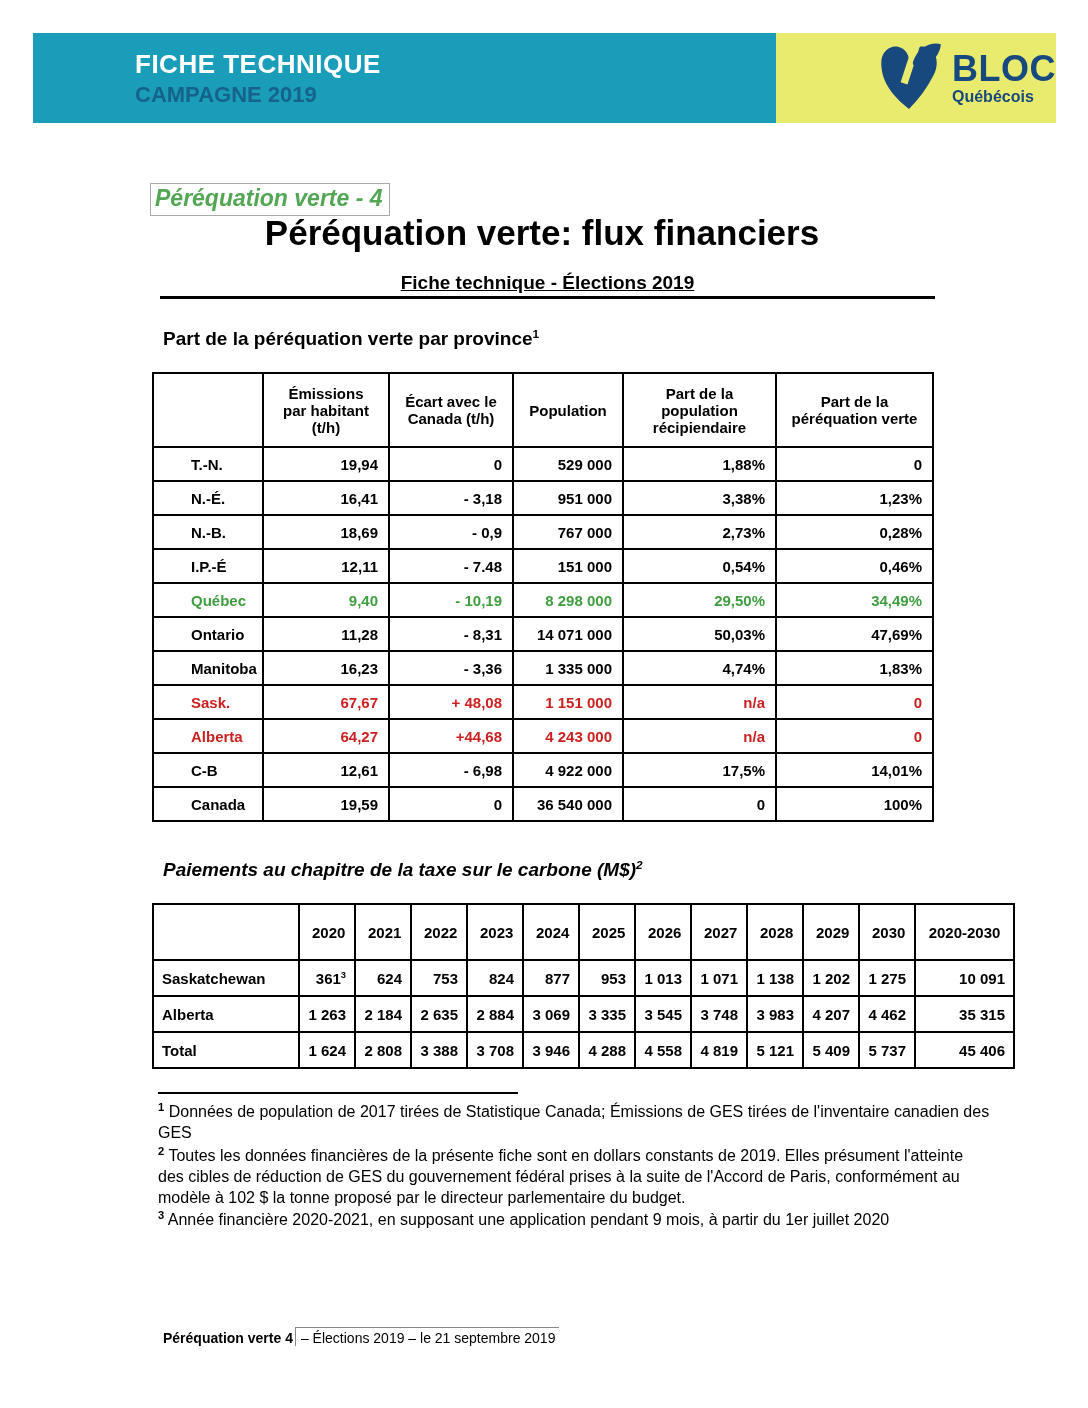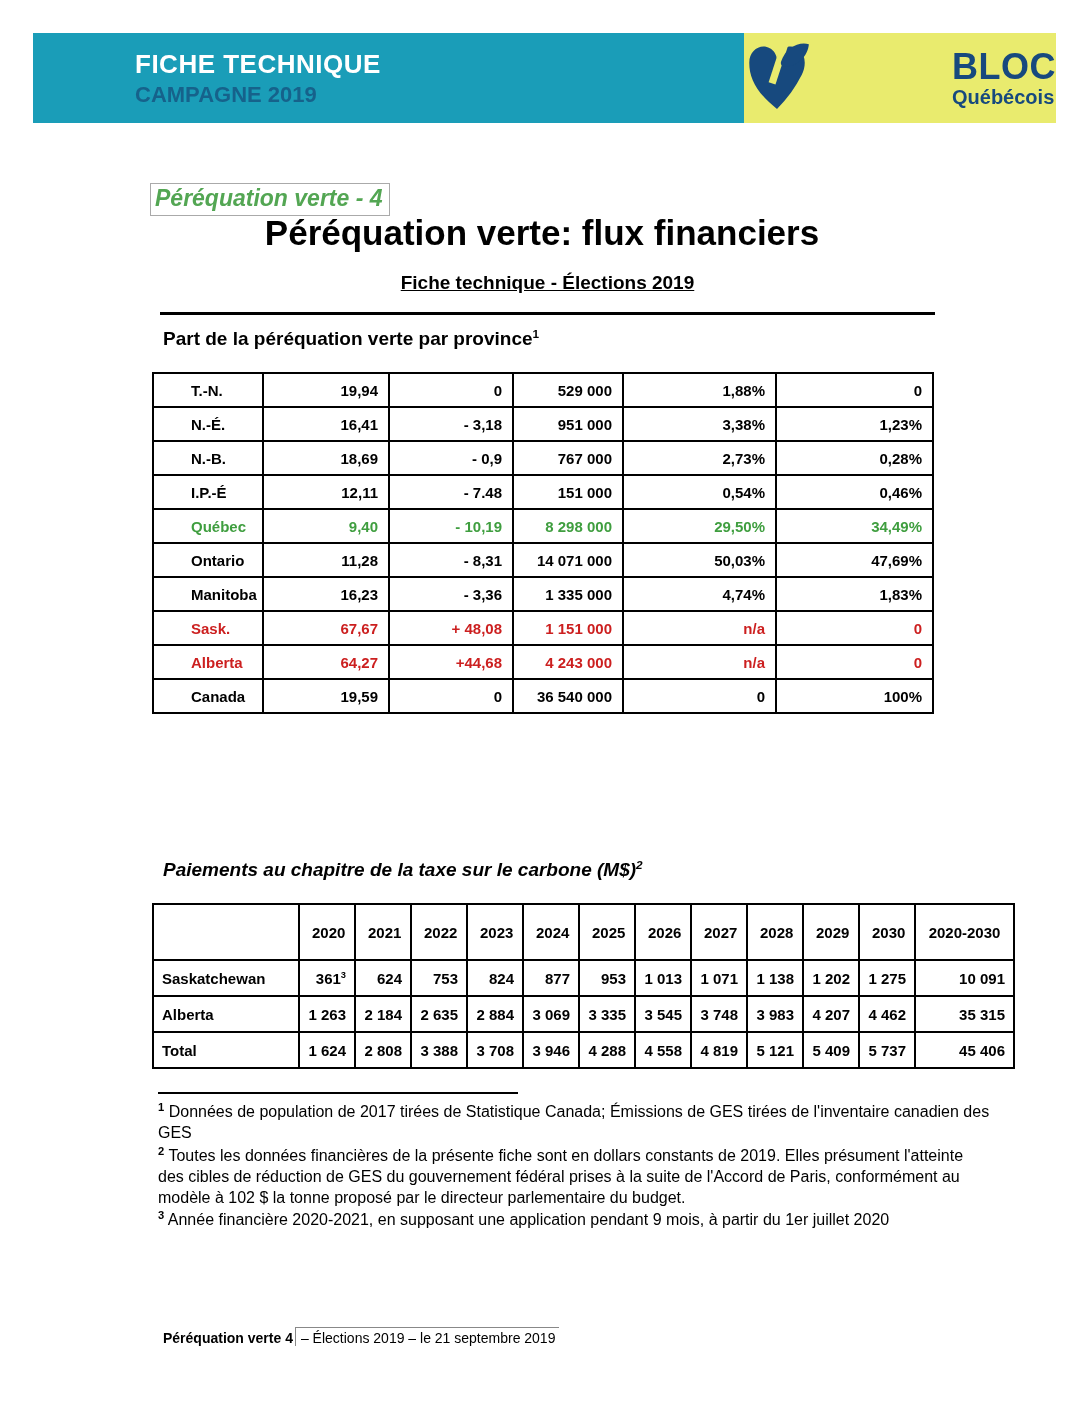--- a/index.html
+++ b/index.html
@@ -4,30 +4,30 @@
 <style>
   * { margin:0; padding:0; box-sizing:border-box; }
   body { background:#ffffff; font-family:"Liberation Sans", sans-serif; }
   .page { position:relative; width:1088px; height:1408px; background:#ffffff; overflow:hidden; }
 
   
   .banner { position:absolute; left:33px; top:33px; width:1023px; height:90px; display:flex; }
   .banner-teal { flex:1; background:#1A9DB8; display:flex; flex-direction:column; justify-content:center; padding-left:102px; }
   .banner-title { color:#ffffff; font-size:26px; font-weight:bold; letter-spacing:.5px; }
   .banner-subtitle { color:#16628B; font-size:22px; font-weight:bold; margin-top:2px; }
-  .banner-logo { width:312px; background:#E9EB6E; display:flex; align-items:center; justify-content:space-between; gap:10px; }
+  .banner-logo { width:280px; background:#E9EB6E; display:flex; align-items:center; justify-content:flex-end; gap:10px; }
   .logo-text { display:flex; flex-direction:column; line-height:1; }
   .logo-bloc { color:#17497E; font-size:36px; font-weight:bold; letter-spacing:.5px; }
-  .logo-qc { color:#17497E; font-size:20px; font-weight:bold; margin-top:2px; }
+  .logo-qc { color:#17497E; font-size:16px; font-weight:bold; margin-top:2px; }
 
   
   .tag-box { position:absolute; left:150px; top:183px; border:1px solid #aaa; padding:1px 6px 3px 4px; }
   .tag-text { color:#53A653; font-size:23px; font-weight:bold; font-style:italic; }
   .main-title { position:absolute; left:152px; top:213px; width:780px; text-align:center; font-size:35px; font-weight:bold; color:#000; }
-  .subtitle-wrap { position:absolute; left:160px; top:272px; width:775px; text-align:center; border-bottom:3px solid #000; padding-bottom:18px; }
+  .subtitle-wrap { position:absolute; left:160px; top:272px; width:775px; text-align:center; border-bottom:3px solid #000; padding-bottom:2px; }
   .subtitle { font-size:19px; font-weight:bold; text-decoration:underline; }
 
   .section-title { position:absolute; left:163px; font-size:19px; font-weight:bold; color:#000; }
   .st1 { top:327px; }
   .st2 { top:858px;font-style:italic; }
   sup { font-size:.62em; }
 
   
   table { border-collapse:collapse; table-layout:fixed; }
   td, th { border:2px solid #000; font-size:15px; font-weight:bold; color:#000; white-space:normal; }
@@ -96,20 +96,28 @@
   <table class="t1">
     <colgroup>
       <col style="width:110px">
         <col style="width:126px">
         <col style="width:124px">
       <col style="width:110px">
         <col style="width:153px">
         <col style="width:157px">
     </colgroup>
     <tbody>
+        <tr>
+      <th></th>
+      <th>Émissions par habitant (t/h)</th>
+      <th>Écart avec le Canada (t/h)</th>
+      <th>Population</th>
+      <th>Part de la population récipiendaire</th>
+      <th>Part de la péréquation verte</th>
+    </tr>
     <tr>
       <td>T.-N.</td>
           <td>19,94</td>
           <td>0</td>
           <td>529 000</td>
           <td>1,88%</td>
           <td>0</td>
     </tr>
     <tr>
       <td>N.-É.</td>
@@ -167,20 +175,28 @@
           <td>n/a</td>
           <td>0</td>
     </tr>
     <tr class="row-red">
       <td>Alberta</td>
           <td>64,27</td>
           <td>+44,68</td>
           <td>4 243 000</td>
           <td>n/a</td>
           <td>0</td>
+    </tr>
+    <tr>
+      <td>C-B</td>
+          <td>12,61</td>
+          <td>- 6,98</td>
+          <td>4 922 000</td>
+          <td>17,5%</td>
+          <td>14,01%</td>
     </tr>
     <tr>
       <td>Canada</td>
           <td>19,59</td>
           <td>0</td>
           <td>36 540 000</td>
           <td>0</td>
           <td>100%</td>
     </tr>
   </tbody>

